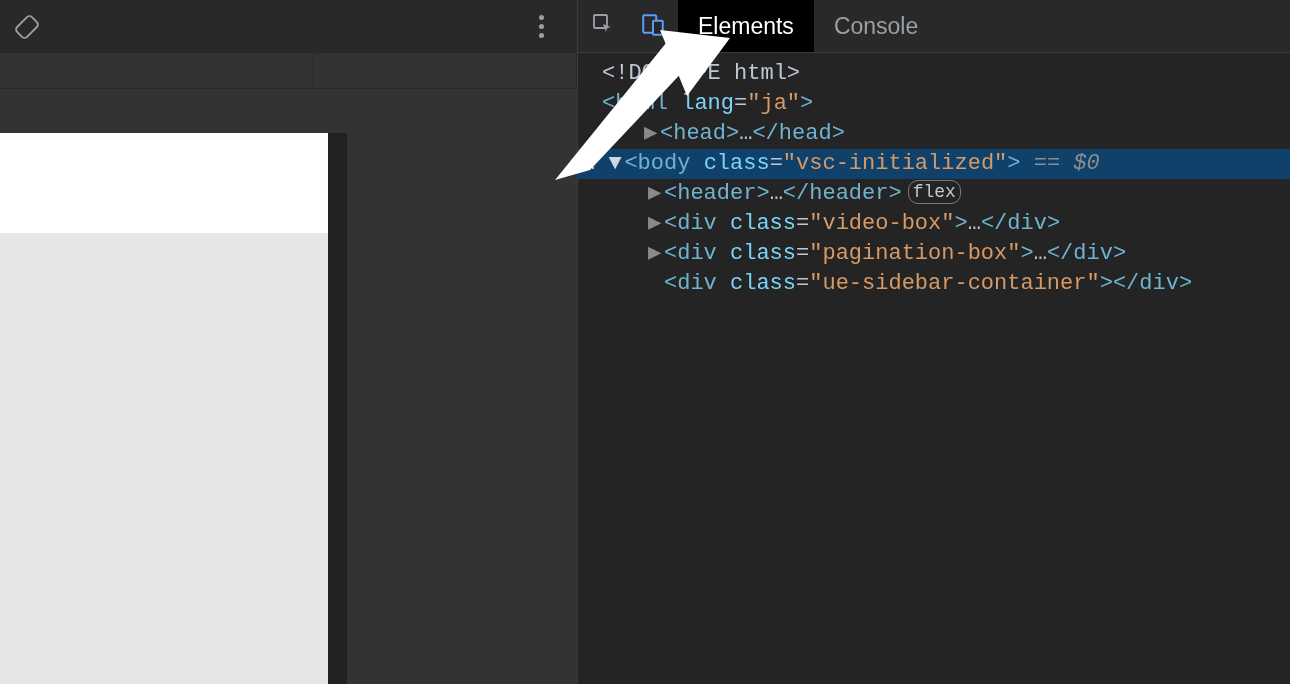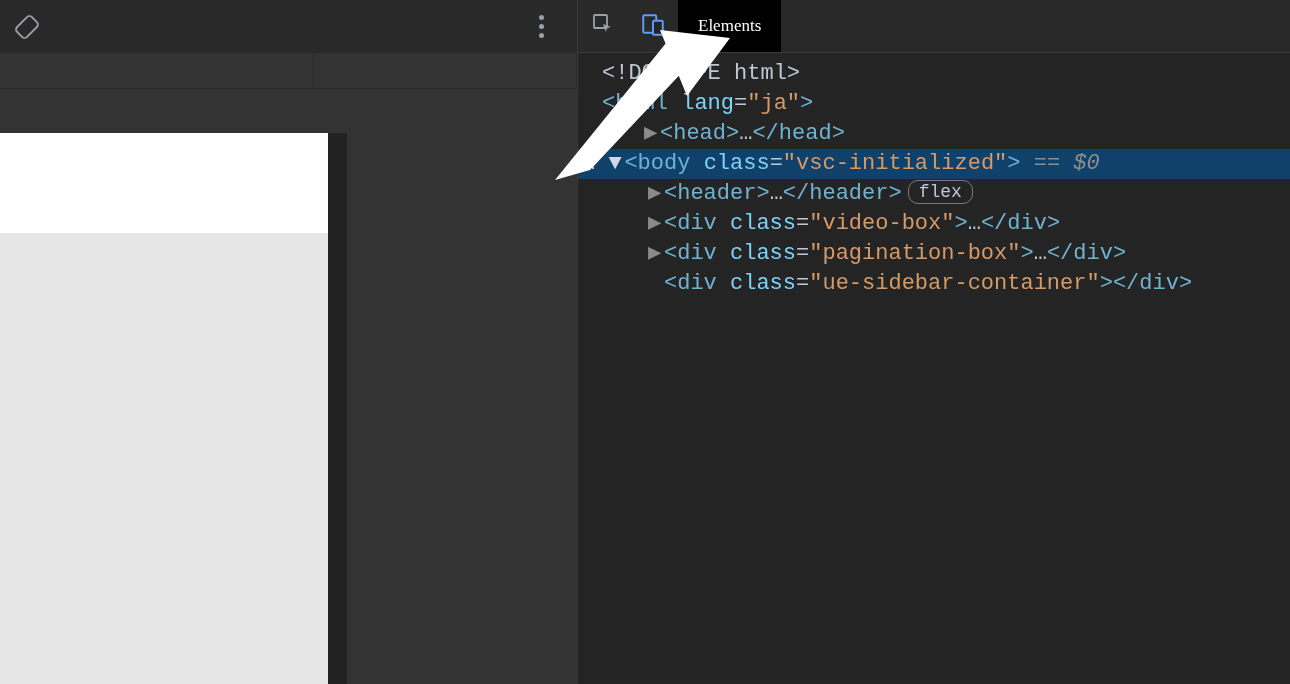--- a/index.html
+++ b/index.html
@@ -123,24 +123,23 @@
     justify-content: center;
   }
   .dt-tabs {
     display: flex;
     align-items: stretch;
   }
   .dt-tab {
     padding: 0 20px;
     display: flex;
     align-items: center;
-    font-size: 17px;
+    font-size: 23px;
     color: #9aa0a6;
     cursor: pointer;
-    font-family: Liberation Serif, serif;
   }
   .dt-tab.active {
     background: #000000;
     color: #ffffff;
   }
   .dt-body {
     flex: 1;
     position: relative;
     font-family: Menlo, Consolas, "Courier New", monospace;
     font-size: 22px;
@@ -159,21 +158,21 @@
   .tag { color: #6fb3d2; }
   .attr-name { color: #7dd3fc; }
   .attr-val { color: #d79a66; }
   .punct { color: #bfc7d5; }
   .ellips-dots { color: #bfc7d5; }
   .eq0 { color: #8e8e8e; font-style: italic; }
   .badge {
     display: inline-block;
     border: 1px solid #7a7a7a;
     border-radius: 10px;
-    padding: 0 10px;
+    padding: 0 4px;
     font-size: 18px;
     color: #bfc7d5;
     margin-left: 6px;
     line-height: 22px;
     vertical-align: 2px;
   }
   .arrow-toggle {
     color: #8a8a8a;
     display: inline-block;
     width: 16px;
@@ -237,20 +236,21 @@
       <div class="dt-icon-btn">
         <span>
           <svg width="26" height="26" viewBox="0 0 24 24" fill="none" stroke="#5e9cff" stroke-width="1.8">
             <rect x="3" y="4" width="12" height="16" rx="1"></rect>
             <rect x="12" y="9" width="9" height="13" rx="1" fill="#242424"></rect>
           </svg>
         </span>
       </div>
       <div class="dt-tabs">
         <div class="dt-tab active">Elements</div>
+        <div class="dt-tab">Console</div>
       </div>
     </div>
 
     <div class="dt-body">
       <div class="line"><span class="punct">&lt;!DOCTYPE html&gt;</span></div>
 
       <div class="line"><span class="tag">&lt;html </span><span class="attr-name">lang</span><span class="punct">=</span><span class="attr-val">"<span>ja</span>"</span><span class="tag">&gt;</span></div>
 
       <div class="line ind1"><span class="arrow-toggle">▶</span><span class="tag">&lt;head&gt;</span><span class="ellips-dots">…</span><span class="tag">&lt;/head&gt;</span></div>
 

